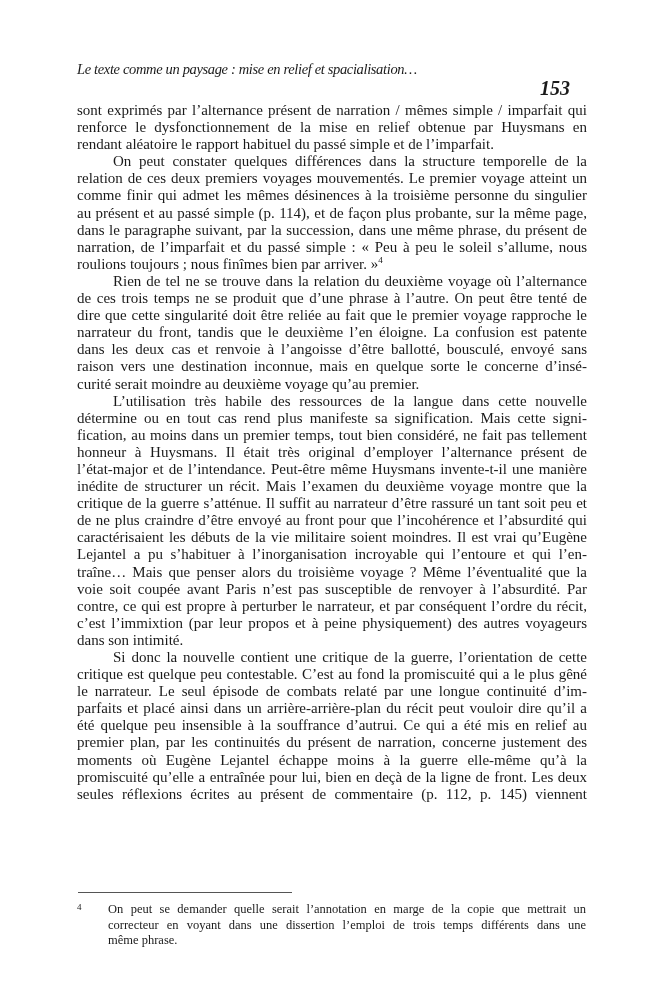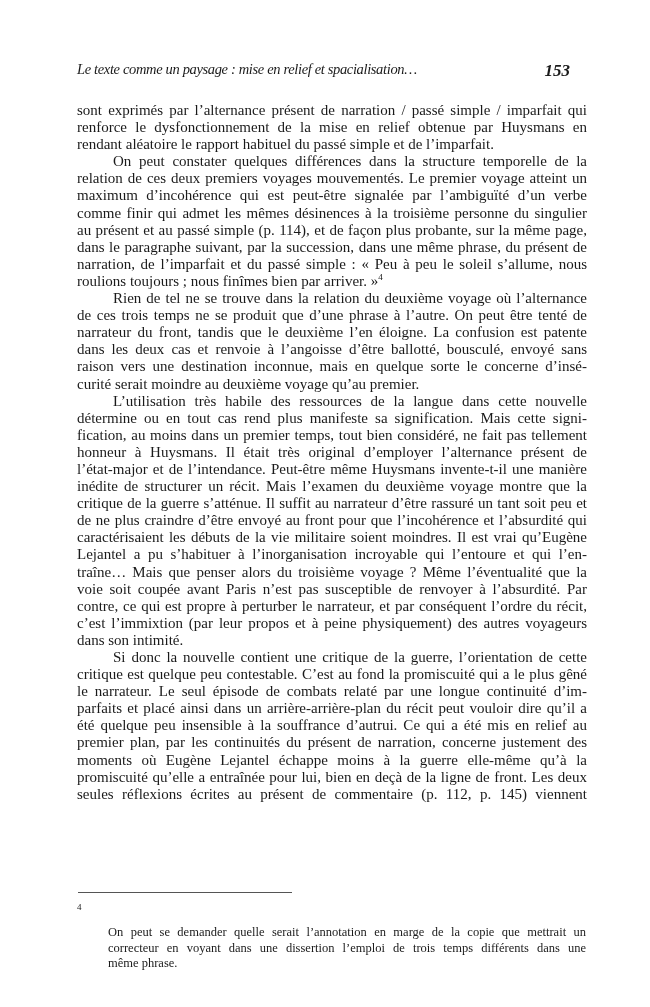--- a/index.html
+++ b/index.html
@@ -30,23 +30,23 @@
     font-style: italic;
   }
   .running-head .title {
     position: absolute;
     left: 0; top: 0;
     letter-spacing: -0.35px;
     white-space: nowrap;
   }
   .running-head .folio {
     position: absolute;
-    right: 0; top: 0;
+    right: 0; top: 16px;
     font-weight: bold;
-    font-size: 17px;
+    font-size: 20px;
   }
   .body-text {
     position: absolute;
     left: 77px;
     top: 102px;
     width: 510px;
     font-size: 15px;
     line-height: 17.1px;
   }
   .line {
@@ -88,58 +88,57 @@
     position: absolute;
     left: 0;
     top: -2px;
     font-size: 9px;
   }
   .footnote .fn-text {
     position: absolute;
     left: 31px;
     top: 0;
     width: 478px;
-    margin-top: 23px;
   }
   .footnote .line {
     height: 15.6px;
   }
 </style>
 </head>
 <body>
 
 <div class="page">
 
   <div class="running-head">
     <span class="title">Le texte comme un paysage : mise en relief et spacialisation…</span>
     <span class="folio">153</span>
   </div>
 
   <div class="body-text">
 
     <div>
-      <span class="line">sont exprimés par l’alternance présent de narration / passé simple / imparfait qui</span>
+      <span class="line">sont exprimés par l’alternance présent de narration / mêmes simple / imparfait qui</span>
       <span class="line">renforce le dysfonctionnement de la mise en relief obtenue par Huysmans en</span>
       <span class="line last">rendant aléatoire le rapport habituel du passé simple et de l’imparfait.</span>
     </div>
 
     <div>
       <span class="line indent">On peut constater quelques différences dans la structure temporelle de la</span>
       <span class="line">relation de ces deux premiers voyages mouvementés. Le premier voyage atteint un</span>
-      <span class="line">maximum d’incohérence qui est peut-être signalée par l’ambiguïté d’un verbe</span>
       <span class="line">comme finir qui admet les mêmes désinences à la troisième personne du singulier</span>
       <span class="line">au présent et au passé simple (p. 114), et de façon plus probante, sur la même page,</span>
       <span class="line">dans le paragraphe suivant, par la succession, dans une même phrase, du présent de</span>
       <span class="line">narration, de l’imparfait et du passé simple : « Peu à peu le soleil s’allume, nous</span>
       <span class="line last"><span>roulions toujours ; nous finîmes bien par arriver. »</span><sup class="fnref">4</sup></span>
     </div>
 
     <div>
       <span class="line indent">Rien de tel ne se trouve dans la relation du deuxième voyage où l’alternance</span>
       <span class="line">de ces trois temps ne se produit que d’une phrase à l’autre. On peut être tenté de</span>
+      <span class="line">dire que cette singularité doit être reliée au fait que le premier voyage rapproche le</span>
       <span class="line">narrateur du front, tandis que le deuxième l’en éloigne. La confusion est patente</span>
       <span class="line">dans les deux cas et renvoie à l’angoisse d’être ballotté, bousculé, envoyé sans</span>
       <span class="line">raison vers une destination inconnue, mais en quelque sorte le concerne d’insé-</span>
       <span class="line last">curité serait moindre au deuxième voyage qu’au premier.</span>
     </div>
 
     <div>
       <span class="line indent">L’utilisation très habile des ressources de la langue dans cette nouvelle</span>
       <span class="line">détermine ou en tout cas rend plus manifeste sa signification. Mais cette signi-</span>
       <span class="line">fication, au moins dans un premier temps, tout bien considéré, ne fait pas tellement</span>

